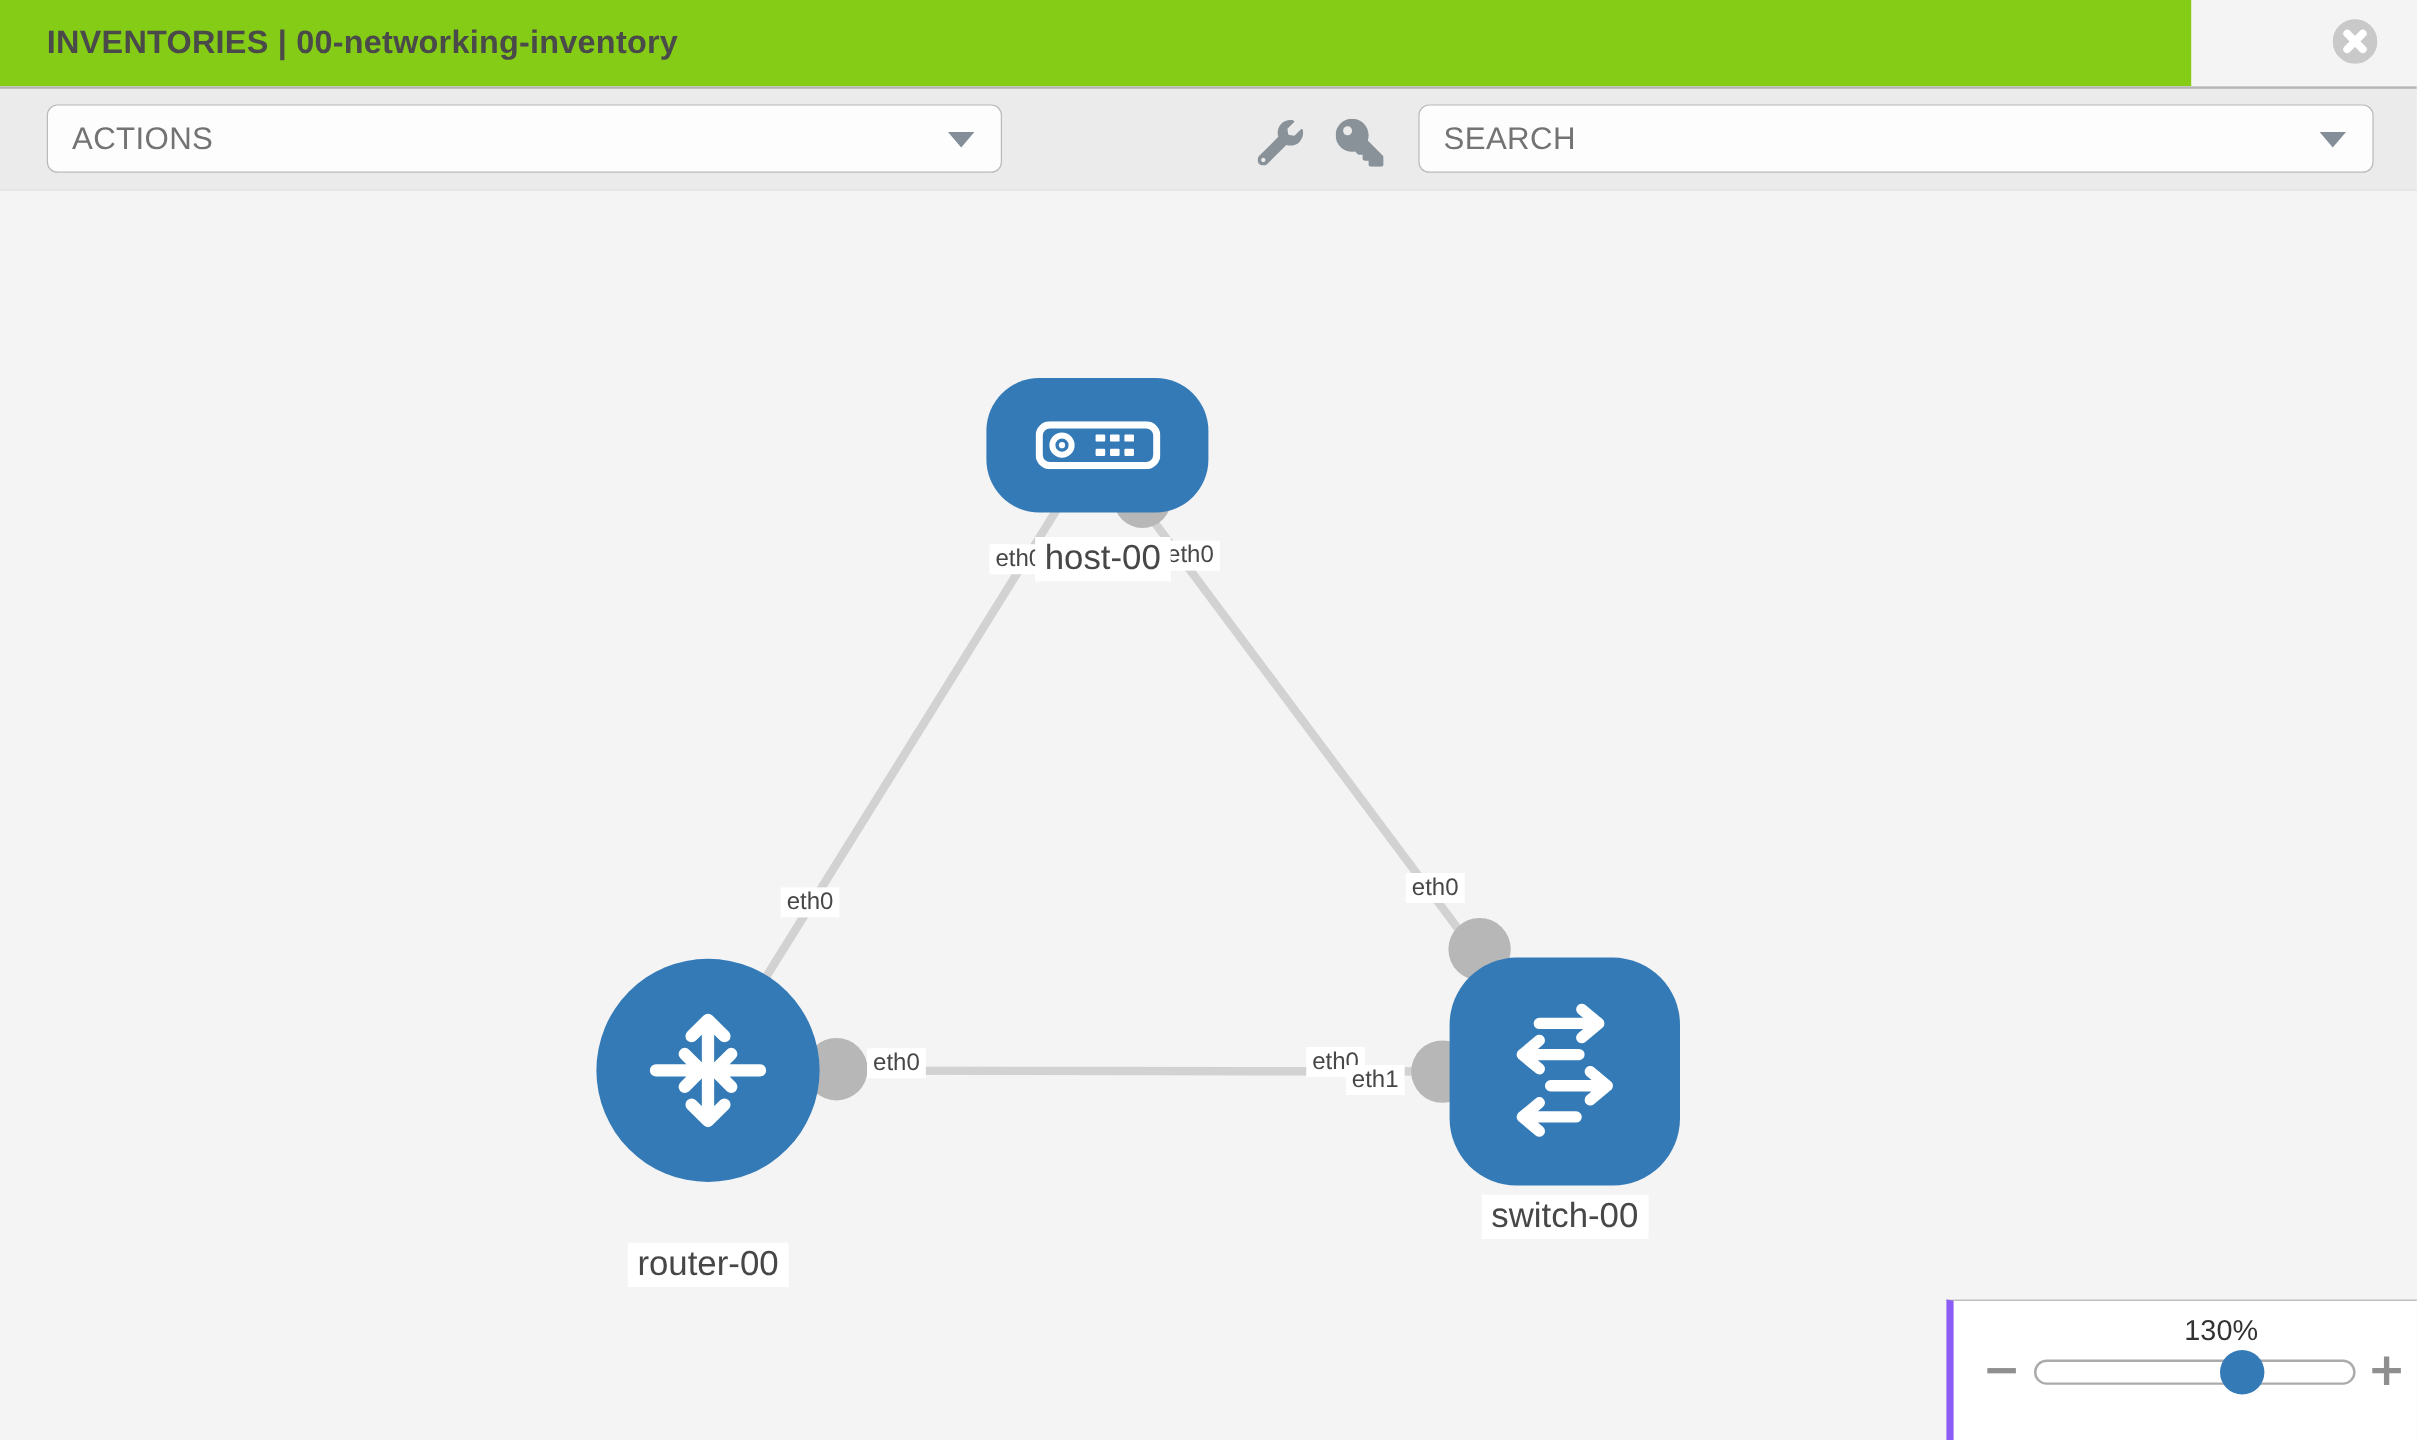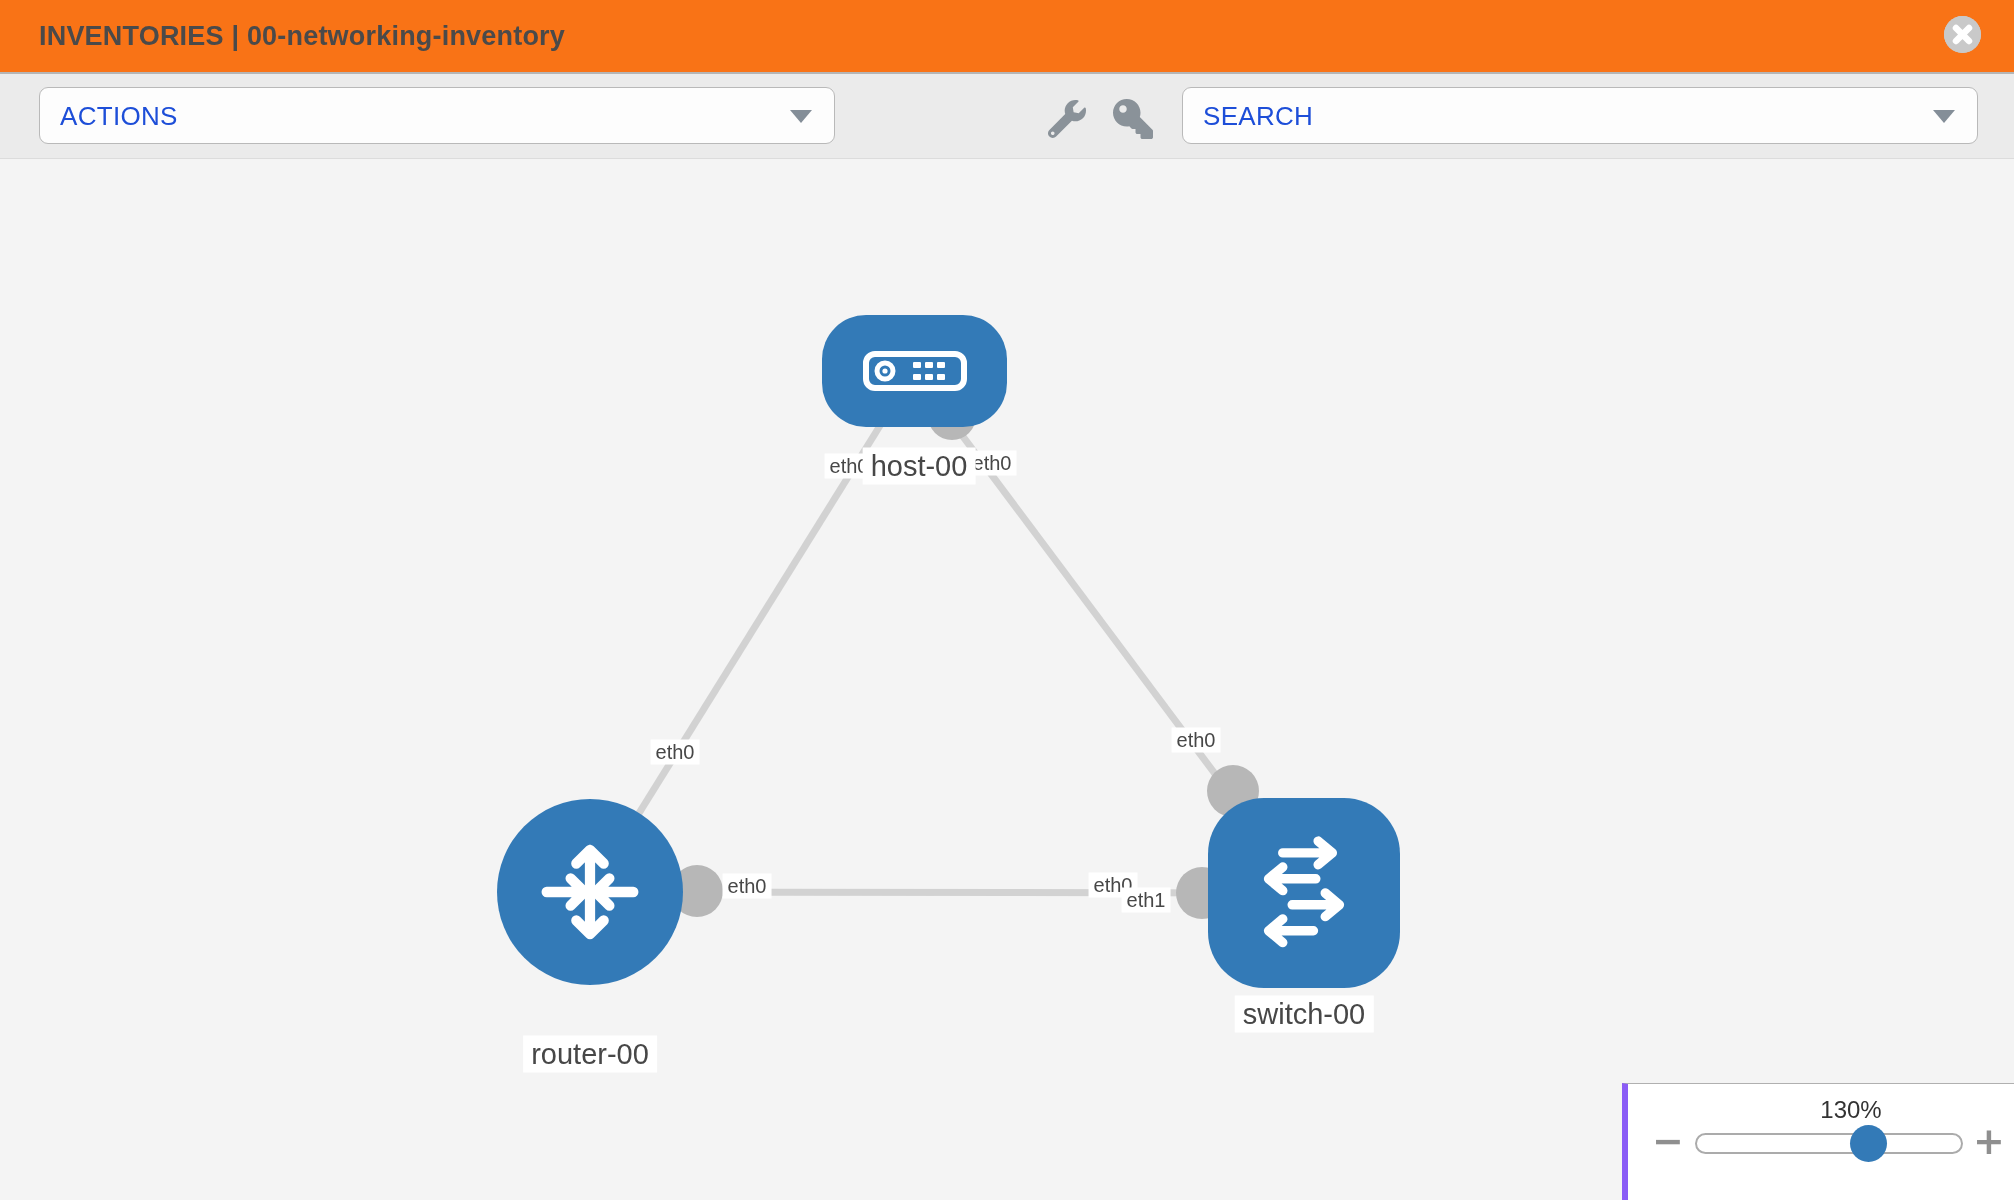--- a/index.html
+++ b/index.html
@@ -3,22 +3,22 @@
 <meta charset="utf-8">
 <style>
   html,body{margin:0;padding:0;}
   body{
     width:2014px;height:1200px;position:relative;overflow:hidden;
     font-family:"Liberation Sans","DejaVu Sans",sans-serif;
     background:#f4f4f4;
   }
   
   .header{
-    position:absolute;left:0;top:0;width:2014px;height:72px;
-    background:#f97316;
+    position:absolute;left:0;top:0;width:1826px;height:72px;
+    background:#84cc16;
   }
   .page-title{
     position:absolute;left:39px;top:50%;transform:translateY(-50%);
     font-size:27px;font-weight:700;color:#4a4a4a;letter-spacing:.2px;white-space:nowrap;
   }
   .close-btn{
     position:absolute;left:1944px;top:16px;width:37px;height:37px;border:none;
     border-radius:50%;background:#c9c9c9;cursor:pointer;padding:0;
     display:flex;align-items:center;justify-content:center;
   }
@@ -28,21 +28,21 @@
     background:#ebebeb;border-top:2px solid #b5b5b5;border-bottom:1px solid #dcdcdc;
     box-sizing:border-box;
   }
   .dropdown{
     position:absolute;top:13px;height:57px;width:796px;
     background:#fdfdfd;border:1px solid #b9b9b9;border-radius:9px;
     box-sizing:border-box;cursor:pointer;
   }
   .dropdown .dd-label{
     position:absolute;left:20px;top:50%;transform:translateY(-50%);
-    font-size:26px;color:#1d4ed8;letter-spacing:.3px;white-space:nowrap;
+    font-size:26px;color:#737373;letter-spacing:.3px;white-space:nowrap;
   }
   .caret{
     position:absolute;right:22px;top:50%;margin-top:-6px;width:0;height:0;
     border-left:11px solid transparent;border-right:11px solid transparent;
     border-top:13px solid #848e98;
   }
   .tool-icon-btn{
     position:absolute;top:23px;width:44px;height:44px;background:none;border:none;
     padding:0;cursor:pointer;display:flex;align-items:center;justify-content:center;
   }

